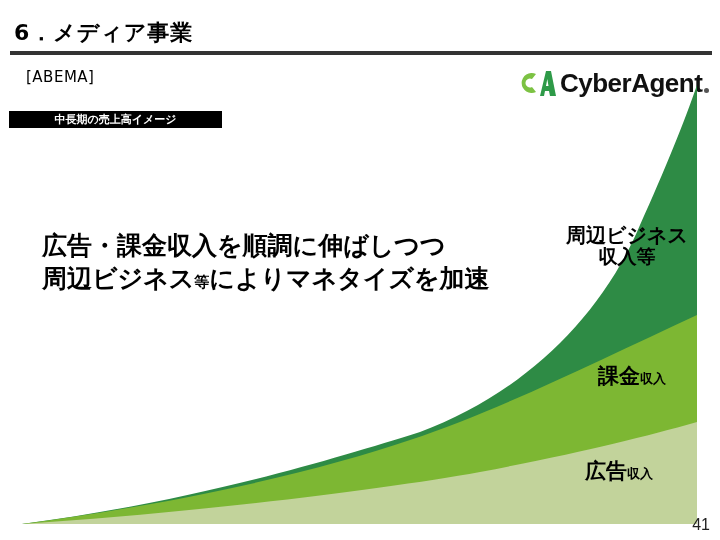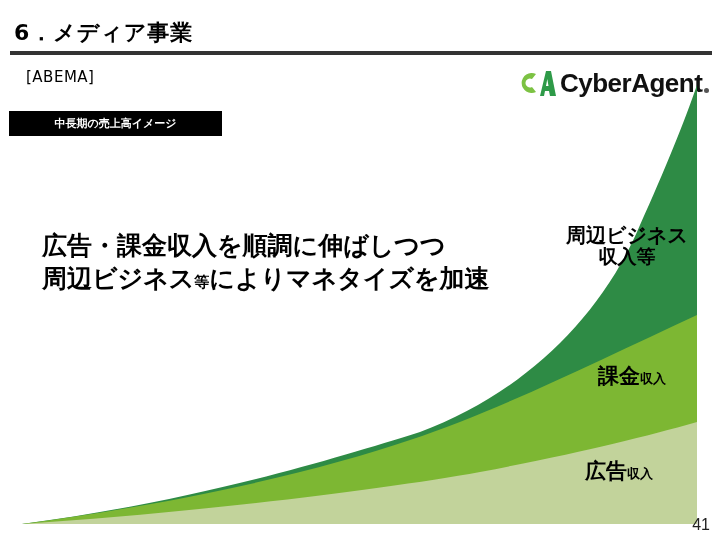--- a/index.html
+++ b/index.html
@@ -29,21 +29,21 @@
   }
   .logo-dot {
     width: 5px; height: 5px; border-radius: 50%; background: #555;
     margin-left: 2px; margin-top: 14px;
   }
   .subsection {
     position: absolute; left: 26px; top: 68px;
     font-size: 15px; font-weight: normal; letter-spacing: 0.5px;
   }
   .label-box {
-    position: absolute; left: 9px; top: 111px; width: 213px; height: 25px;
+    position: absolute; left: 9px; top: 111px; width: 213px; height: 17px;
     background: #000; color: #fff;
     font-size: 11px; font-weight: bold;
     display: flex; align-items: center; justify-content: center;
   }
   .headline {
     position: absolute; left: 42px; top: 184px;
     font-size: 25px; font-weight: bold; line-height: 33px;
     letter-spacing: 0px; white-space: nowrap; margin-top: 45px;
   }
   .headline .small { font-size: 15px; }

